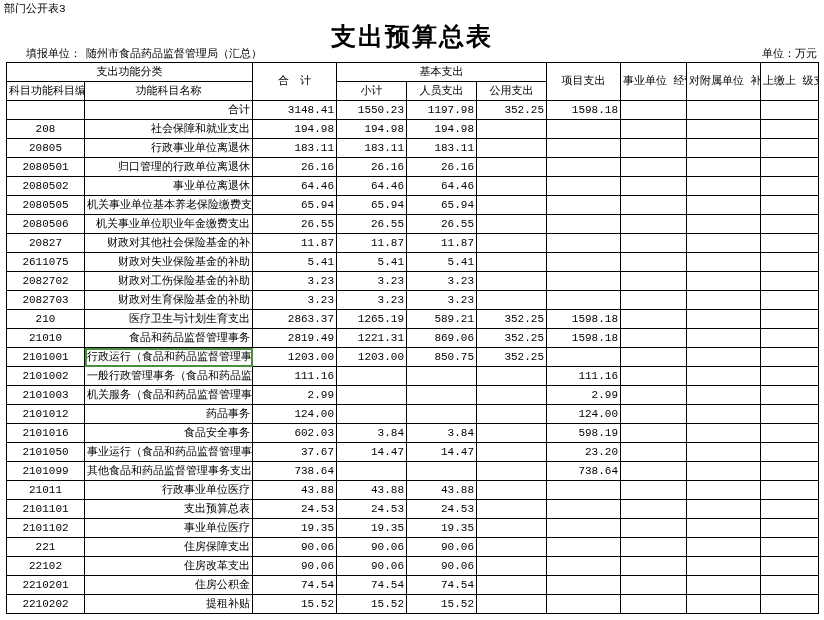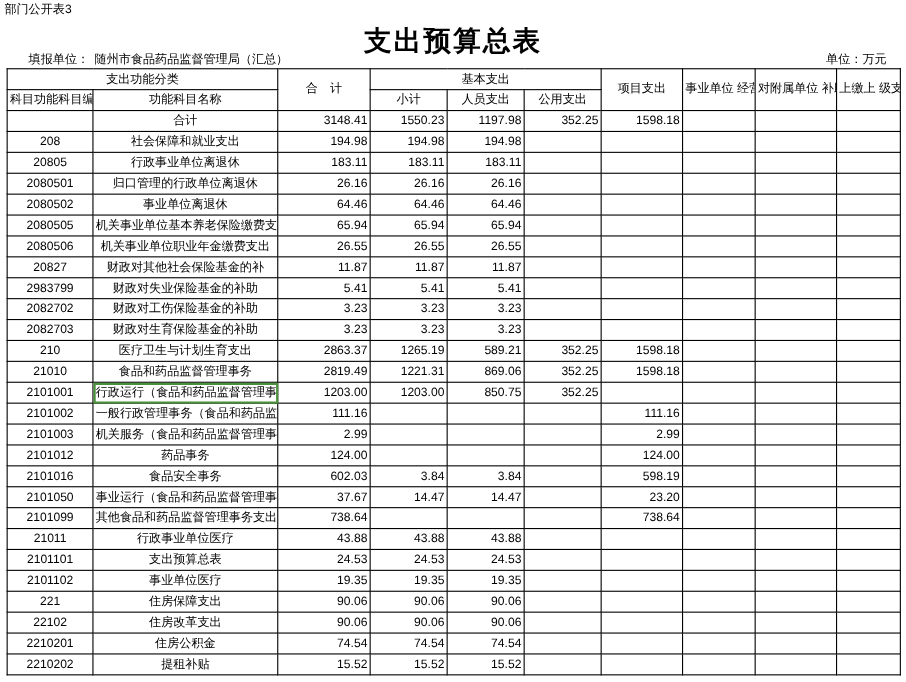--- a/index.html
+++ b/index.html
@@ -12,20 +12,21 @@
     background: #ffffff;
     font-family: "Liberation Sans", sans-serif;
     color: #000000;
     overflow: hidden;
   }
   .page {
     position: relative;
     width: 824px;
     height: 620px;
     box-sizing: border-box;
+    font-family: Liberation Mono, monospace;
   }
   .form-code {
     position: absolute;
     top: 2px;
     left: 4px;
     font-size: 11px;
     line-height: 14px;
   }
   .doc-title {
     position: absolute;
@@ -53,21 +54,21 @@
     margin-left: 20px;
   }
   .meta-center {
     position: absolute;
     left: 80px;
     top: 0;
     white-space: nowrap;
   }
   .meta-right {
     position: absolute;
-    right: 12px;
+    right: 1px;
     top: 0;
     white-space: nowrap;
     text-align: right;
   }
   table.budget {
     position: absolute;
     top: 62px;
     left: 6px;
     width: 812px;
     border-collapse: collapse;
@@ -93,21 +94,21 @@
   }
   td.code {
     text-align: center;
     padding-left: 3px;
   }
   td.num {
     text-align: right;
     padding-right: 6px;
   }
   td.name {
-    text-align: center;
+    text-align: right;
   }
   .ind0 { padding-left: 40px; }
   .ind1 { padding-left: 28px; }
   .ind2 { padding-left: 40px; }
   .ind3 { padding-left: 52px; margin-top: 24px; }
   .wrap2 {
     white-space: normal;
     line-height: 11px;
     font-size: 11px;
   }
@@ -256,21 +257,21 @@
           <td class="num">11.87</td>
           <td class="num">11.87</td>
           <td class="num">11.87</td>
           <td class="num"></td>
           <td class="num"></td>
           <td class="num"></td>
           <td class="num"></td>
           <td class="num"></td>
         </tr>
         <tr>
-          <td class="code">2983799</td>
+          <td class="code">2611075</td>
           <td class="name ind3">财政对失业保险基金的补助</td>
           <td class="num">5.41</td>
           <td class="num">5.41</td>
           <td class="num">5.41</td>
           <td class="num"></td>
           <td class="num"></td>
           <td class="num"></td>
           <td class="num"></td>
           <td class="num"></td>
         </tr>

